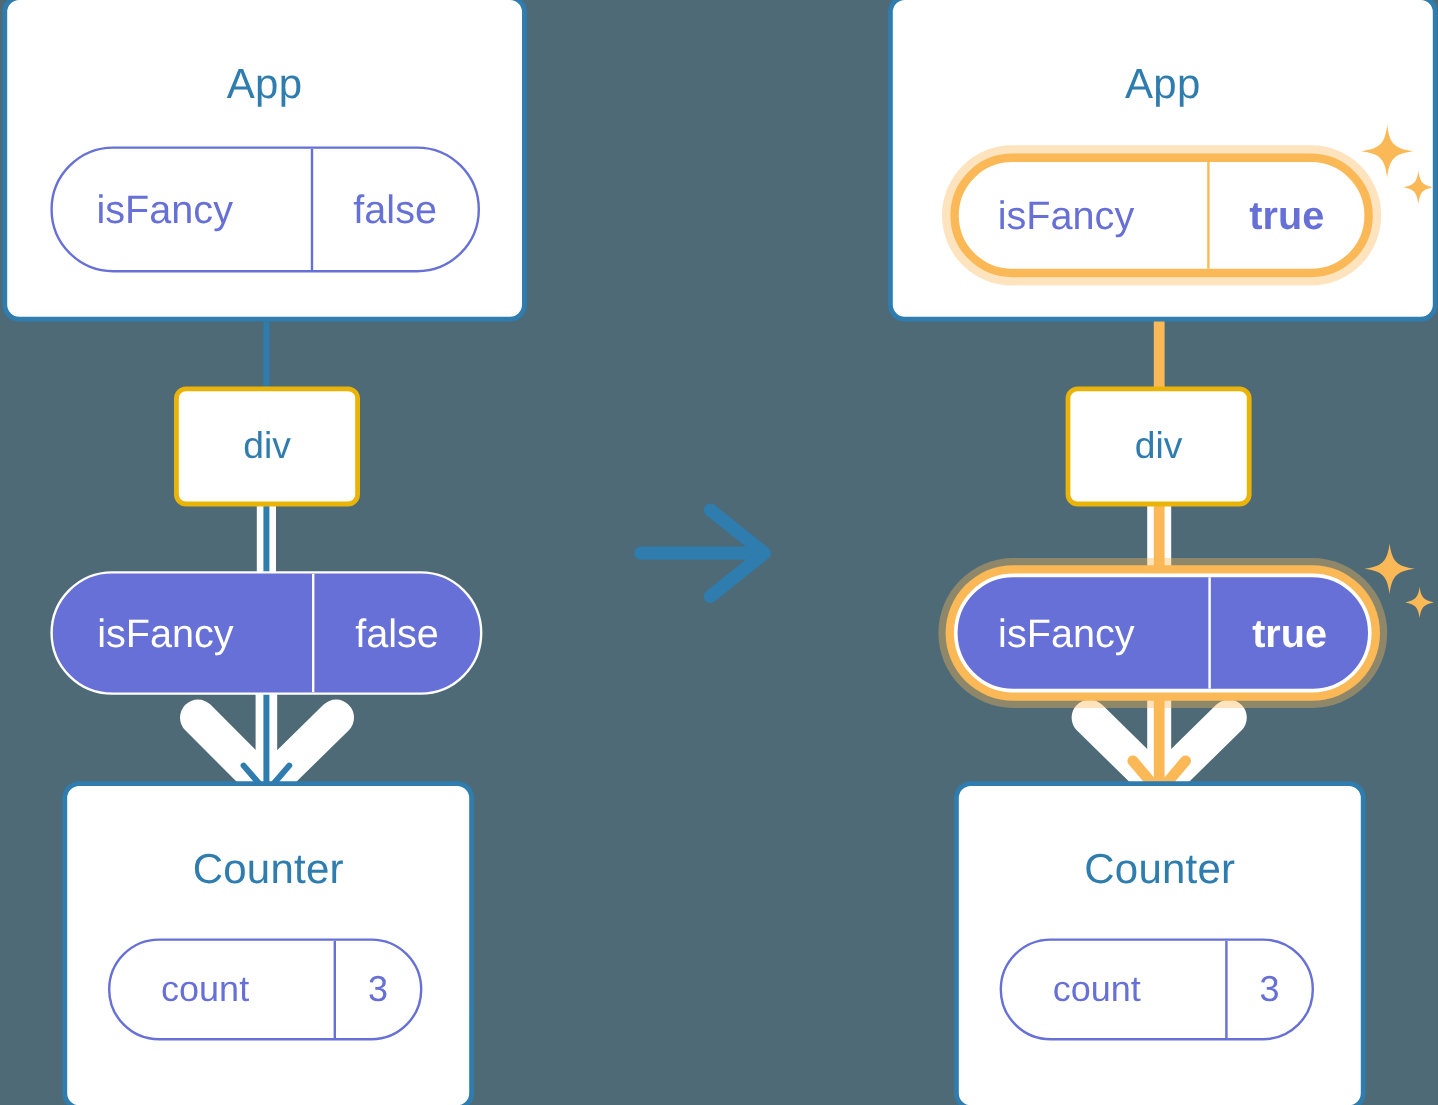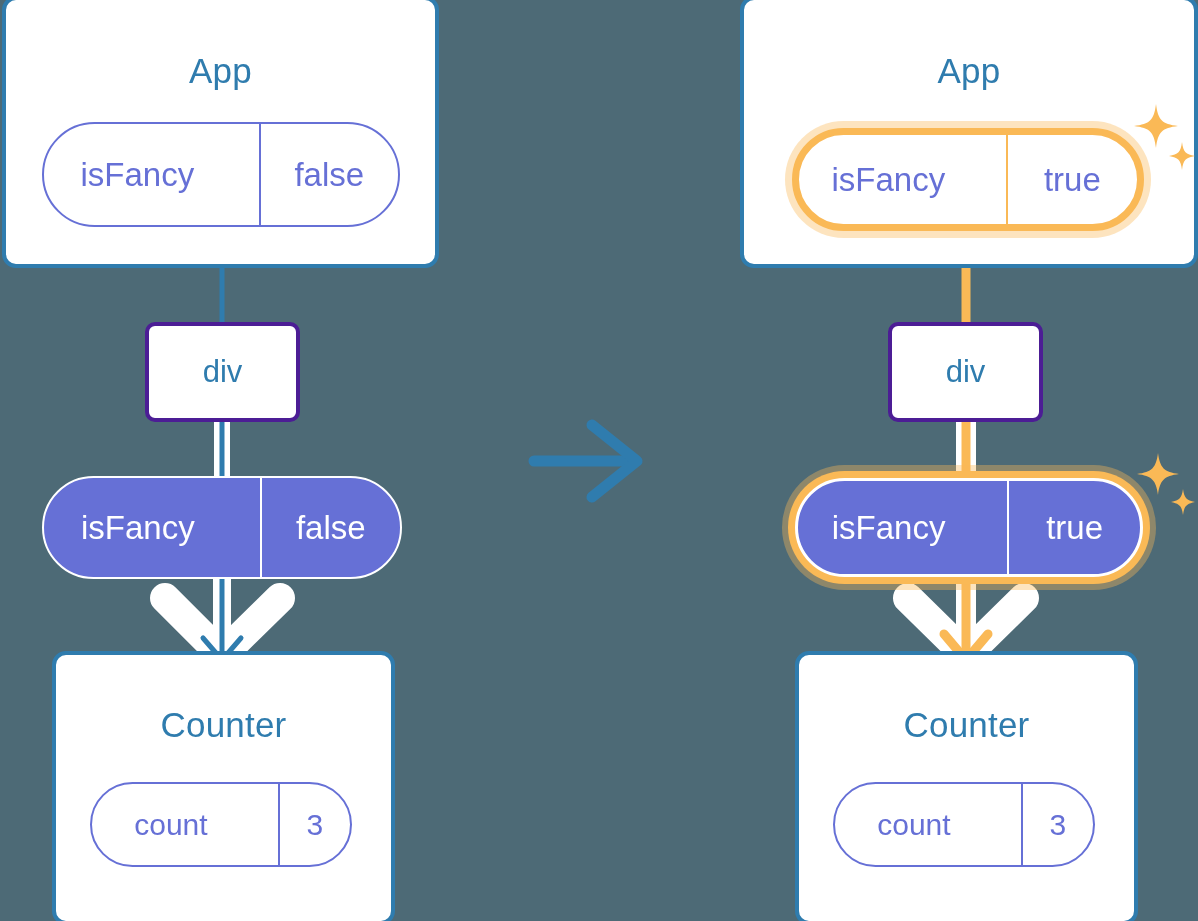--- a/index.html
+++ b/index.html
@@ -52,21 +52,21 @@
   
   #app-left   { left: 2px;   top: -4px;  width: 437px; height: 272px; }
   #app-right  { left: 740px; top: -4px;  width: 458px; height: 272px; }
   #app-left .cbox-title  { top: 51px; }
   #app-right .cbox-title { top: 51px; }
 
   
   .divbox {
     position: absolute;
     background: #ffffff;
-    border: 4px solid #4c1d95;
+    border: 4px solid #eab308;
     border-radius: 10px;
     box-sizing: border-box;
     display: flex;
     align-items: center;
     justify-content: center;
     color: #2f7cae;
     font-size: 31px;
   }
   #div-left  { left: 145px; top: 322px; width: 155px; height: 100px; }
   #div-right { left: 888px; top: 322px; width: 155px; height: 100px; }
@@ -120,21 +120,21 @@
   }
   .pill.outline.hl .seg { color: #6670d6; }
   .pill.outline.hl .seg.val { border-left: 2px solid #fab956; }
 
   
   .pill.filled.hl {
     border: 3px solid #ffffff;
     box-shadow: 0 0 0 7px #fab956, 0 0 0 13px rgba(250,185,86,0.38);
   }
 
-  .seg.bold { font-weight: normal; }
+  .seg.bold { font-weight: bold; }
 
   
   #pill-app-left  { left: 42px;  top: 122px; width: 358px; height: 105px; font-size: 33px; }
   #pill-app-left .seg.key { width: 205px; }
   #pill-app-left .seg.val { width: 153px; }
 
   #pill-app-right { left: 792px; top: 128px; width: 352px; height: 103px; font-size: 33px; }
   #pill-app-right .seg.key { width: 203px; }
   #pill-app-right .seg.val { width: 149px; }
 

